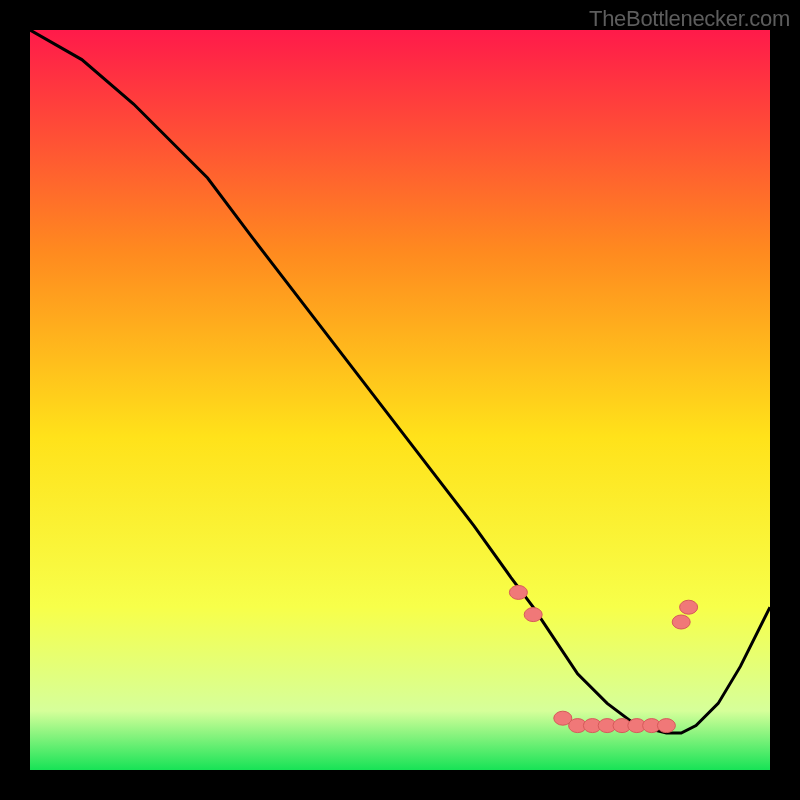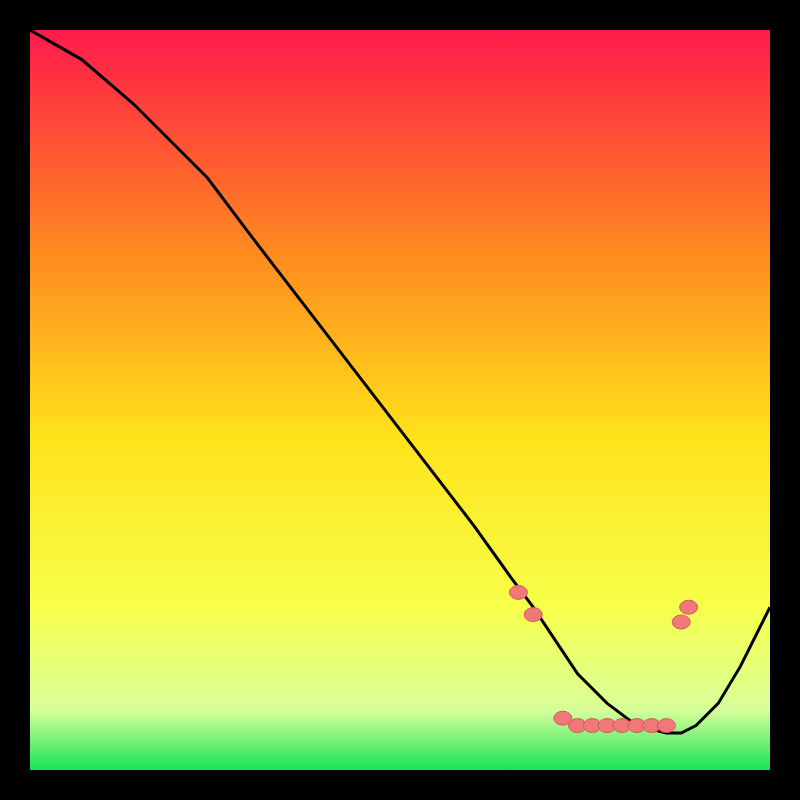--- a/index.html
+++ b/index.html
@@ -34,20 +34,21 @@
     height: 740px;
   }
   .plot svg {
     display: block;
   }
 </style>
 </head>
 <body>
 
 <div class="frame">
+  <div class="attribution">TheBottlenecker.com</div>
 
   <div class="plot">
     <svg id="chart-svg" width="740" height="740" viewBox="0 0 740 740">
       <defs>
         <linearGradient id="bg-grad" x1="0" y1="0" x2="0" y2="1">
           <stop id="g0" offset="0%" stop-color="#ff1a4a"></stop>
           <stop id="g1" offset="30%" stop-color="#ff8a1f"></stop>
           <stop id="g2" offset="55%" stop-color="#ffe21a"></stop>
           <stop id="g3" offset="78%" stop-color="#f7ff4a"></stop>
           <stop id="g4" offset="92%" stop-color="#d6ff9a"></stop>

